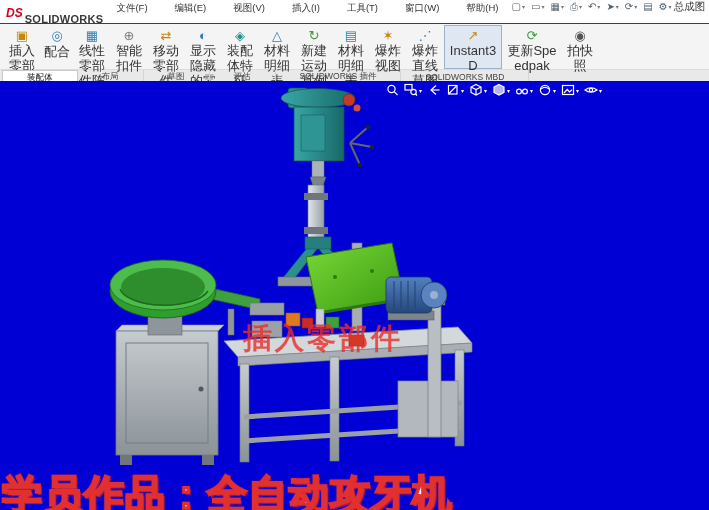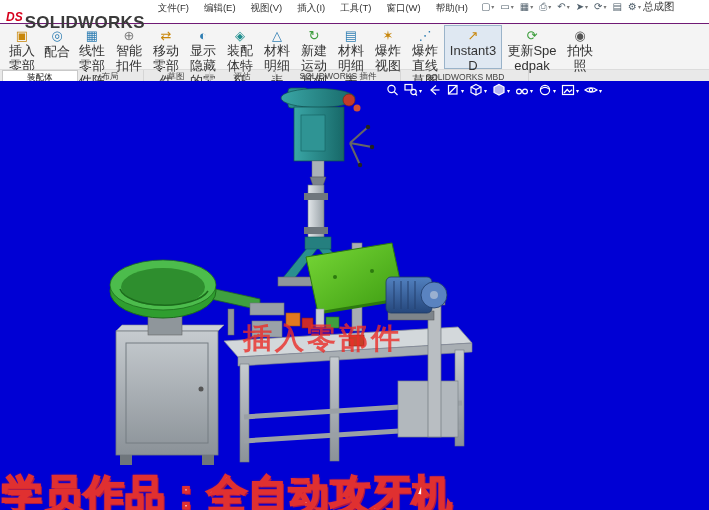--- a/index.html
+++ b/index.html
@@ -3,22 +3,22 @@
 <meta charset="utf-8">
 <style>
   * { margin:0; padding:0; box-sizing:border-box; font-family:"Liberation Sans","DejaVu Sans",sans-serif; }
   html,body { width:709px; height:510px; overflow:hidden; }
   .app { position:relative; width:709px; height:510px; background:#fff; overflow:hidden; }
 
   
   .menubar { height:24px; display:flex; align-items:flex-start; padding:0 6px; background:#fff; border-bottom:1px solid #701a75; }
   .logo { display:flex; align-items:center; margin-right:8px; }
   .logo-ds { color:#d6001c; font-weight:700; font-style:italic; font-size:12px; margin-right:2px; }
-  .logo-brand { font-weight:700; font-size:17px; color:#3a3a3a; letter-spacing:.3px;margin-top:13px; }
-  .menus { display:flex; gap:5px; }
+  .logo-brand { font-weight:700; font-size:11px; color:#3a3a3a; letter-spacing:.3px;margin-top:13px; }
+  .menus { display:flex; gap:17px; }
   .menu-item { padding:2px 5px; font-size:9.5px; color:#333; white-space:nowrap; cursor:default; }
   .quick { display:flex; gap:2px; margin-left:6px; align-items:center; }
   .qicon { font-size:10px; color:#51606c; padding:1px 2px; display:flex; align-items:center; gap:1px; line-height:12px; }
   .qcaret { font-size:6px; color:#777; }
   .doc-title { margin-left:auto; margin-right:44px; font-size:10.5px; color:#333; white-space:nowrap; }
 
   
   .ribbon { height:46px; background:#f4f4f4; border-bottom:1px solid #dcdcdc; display:flex; align-items:stretch; padding:1px 2px 0 4px; gap:1px; }
   .rbtn { display:flex; flex-direction:column; align-items:center; justify-content:flex-start; padding:2px 2px 0; min-width:30px; max-width:36px; border:1px solid transparent; cursor:default; }
   .rbtn.wide { max-width:58px; }

